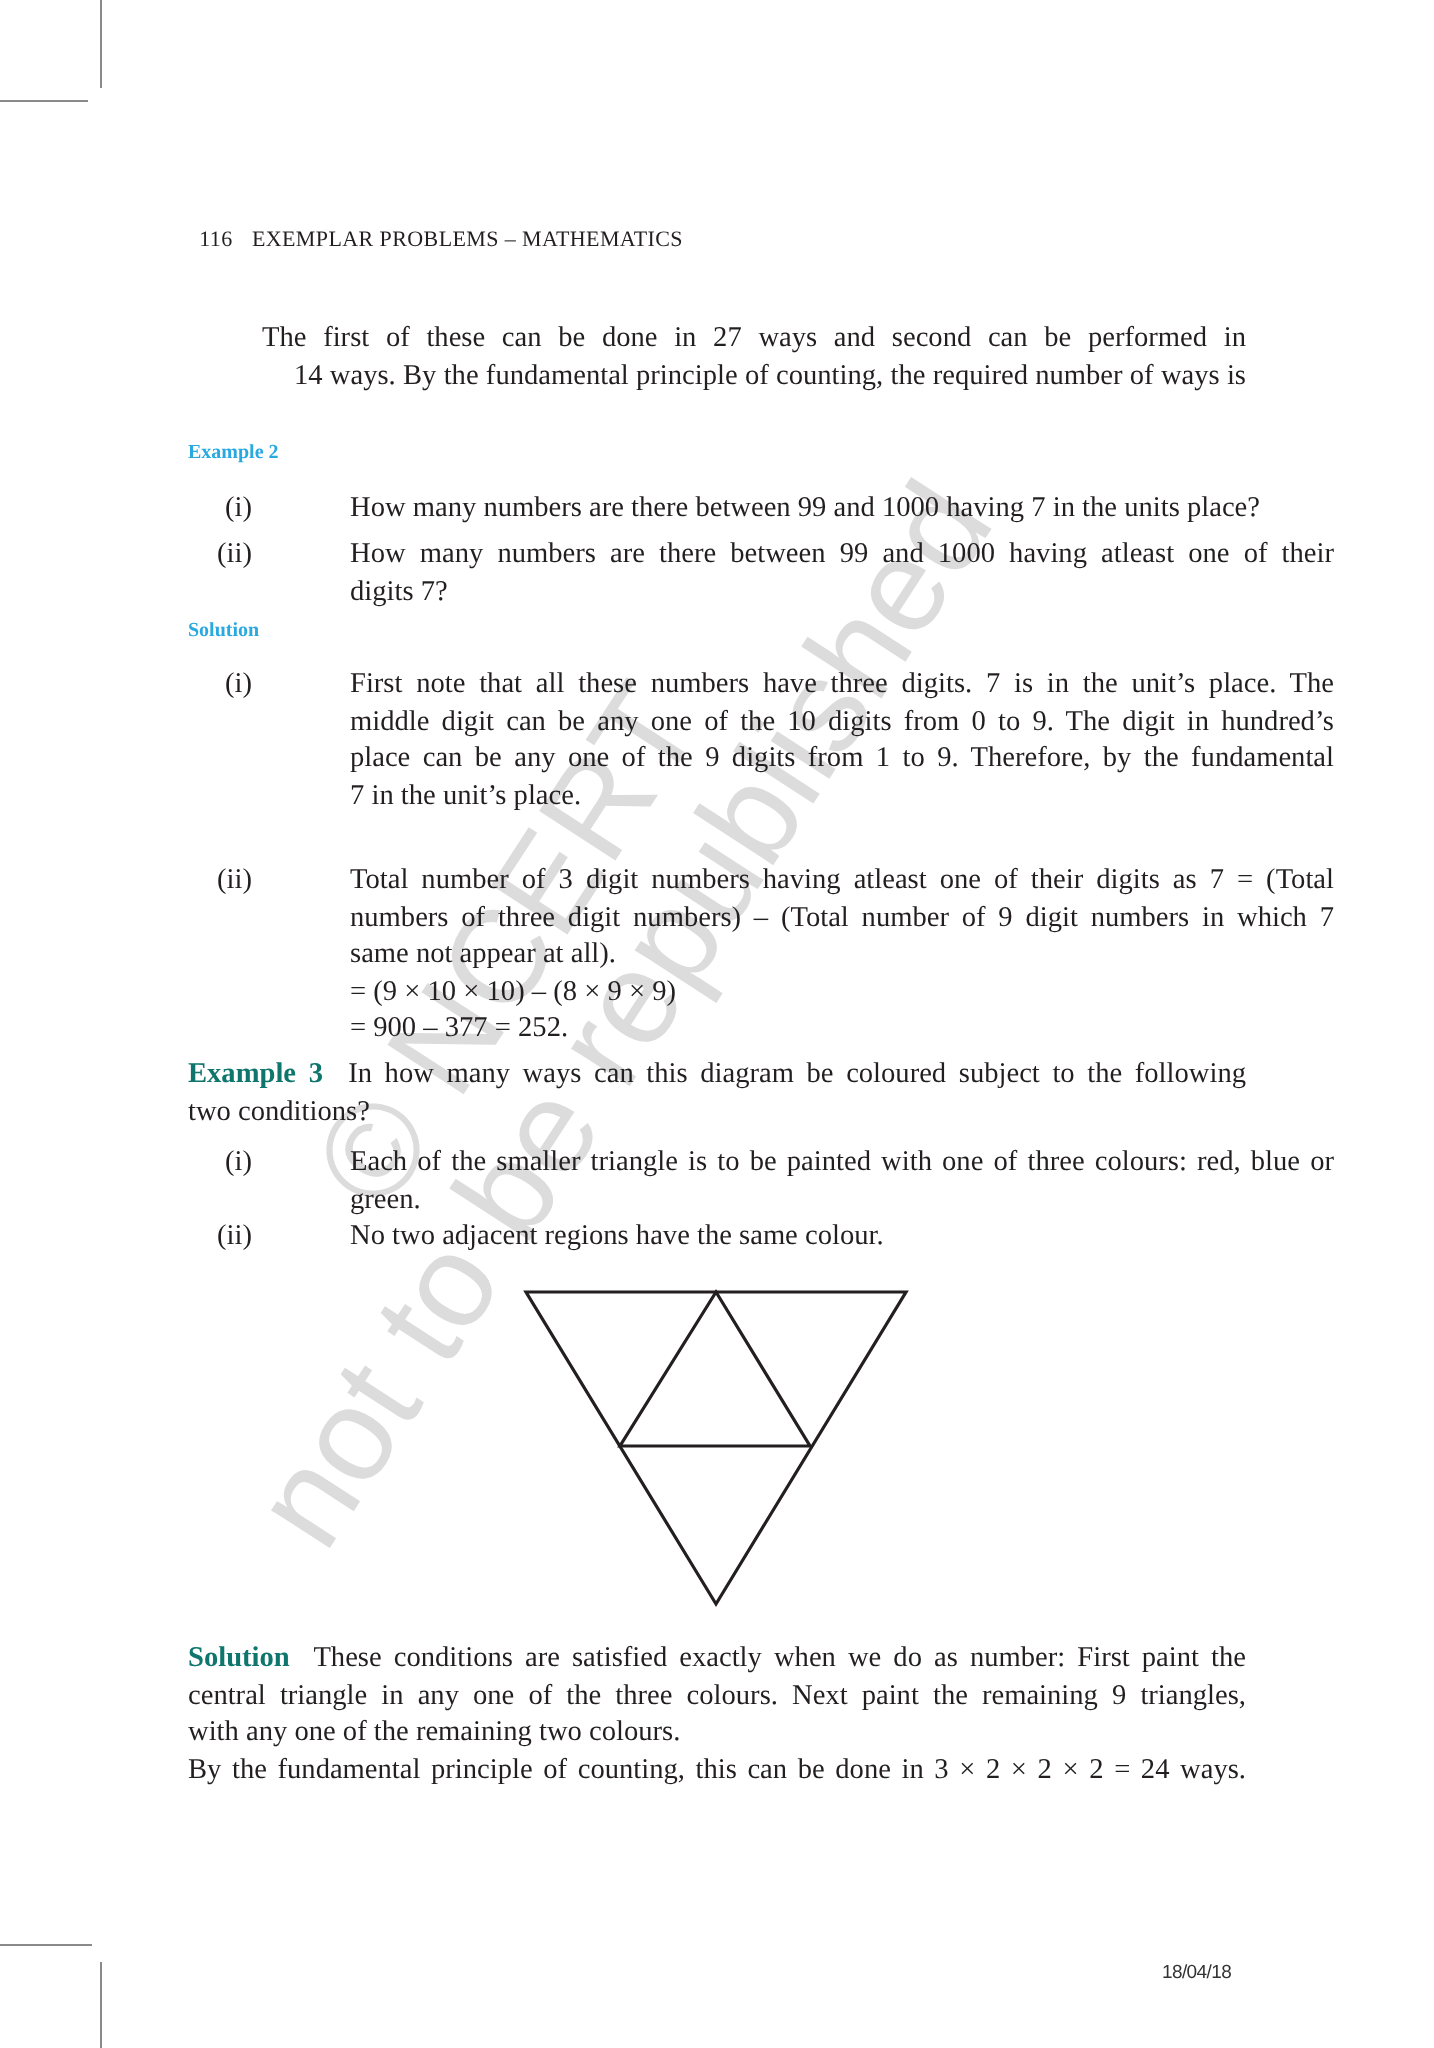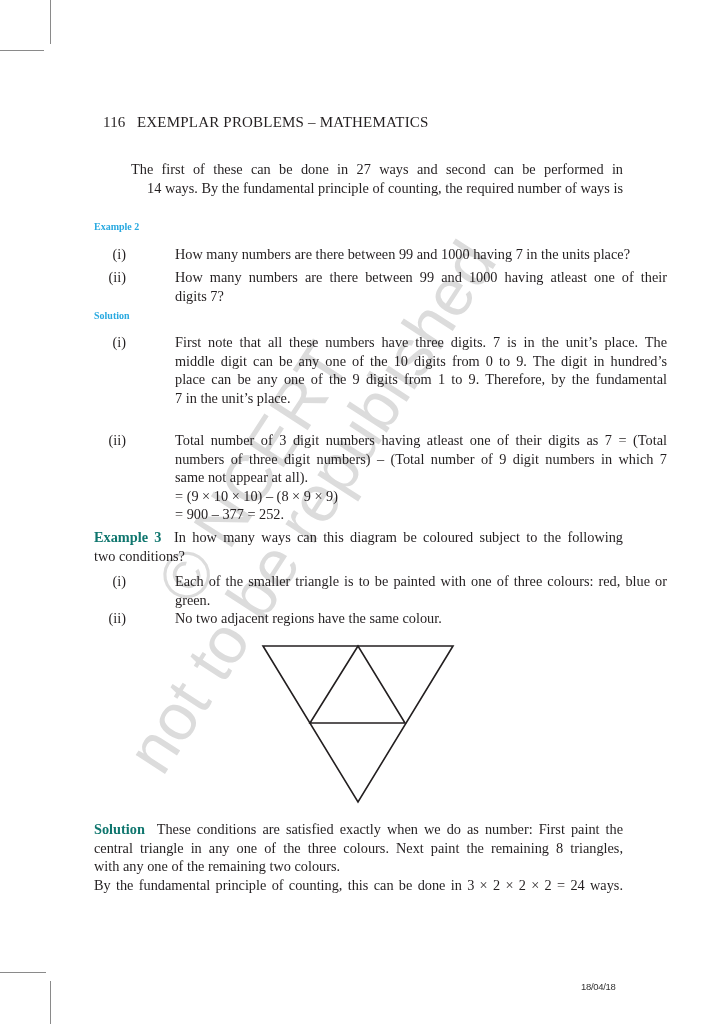--- a/index.html
+++ b/index.html
@@ -1,19 +1,19 @@
 <!DOCTYPE html>
 <html><head>
 <meta charset="utf-8">
 <style>
   html, body { margin: 0; padding: 0; background: #ffffff; }
   body { width: 717px; height: 1024px; position: relative; overflow: hidden;
          font-family: "Liberation Serif", "DejaVu Serif", serif; color: #231f20; }
   .crop { position: absolute; background: #8a8a8a; }
-  .header { position: absolute; left: 103px; top: 114px; font-size: 15px; letter-spacing: 0.2px; }
+  .header { position: absolute; left: 93px; top: 114px; font-size: 11px; letter-spacing: 0.2px; text-align: center; }
   .header .pg { display: inline-block; width: 30px; }
   .text { position: absolute; left: 131px; width: 492px; font-size: 14.3px; line-height: 18.5px; text-align: justify; }
   .full { left: 94px; width: 529px; }
   .head { position: absolute; left: 94px; font-weight: bold; color: #29a9e0; font-size: 10px; }
   .inl { font-weight: bold; color: #0f766e; }
   .item { position: absolute; left: 94px; width: 529px; font-size: 14.3px; line-height: 18.5px; }
   .item .num { position: absolute; width: 32px; text-align: right; left: 0; }
   .item .body { position: absolute; left: 37px; width: 492px; text-align: justify; margin-left: 44px; }
   .wm { position: absolute; color: #dcdcdc; font-family: "Liberation Sans", "DejaVu Sans", sans-serif;
         transform-origin: left bottom; white-space: nowrap; pointer-events: none; }
@@ -107,18 +107,18 @@
     <polygon points="13,10 203,10 108,166"></polygon>
     <polygon points="108,10 60,87 155,87"></polygon>
   </g>
 </svg>
 
 <div class="text full" style="top:820px;">
   <div style="text-align-last:justify;">
     <span class="inl">Solution</span>&nbsp;
     <span>These conditions are satisfied exactly when we do as number: First paint the</span>
   </div>
-  <div style="text-align-last:justify;">central triangle in any one of the three colours. Next paint the remaining 8 triangles,</div>
+  <div style="text-align-last:justify;">central triangle in any one of the three colours. Next paint the remaining 9 triangles,</div>
   <div>with any one of the remaining two colours.</div>
   <div style="text-align-last:justify;">By the fundamental principle of counting, this can be done in 3 × 2 × 2 × 2 = 24 ways.</div>
 </div>
 
 <div class="footer">18/04/18</div>
 
 </body></html>

